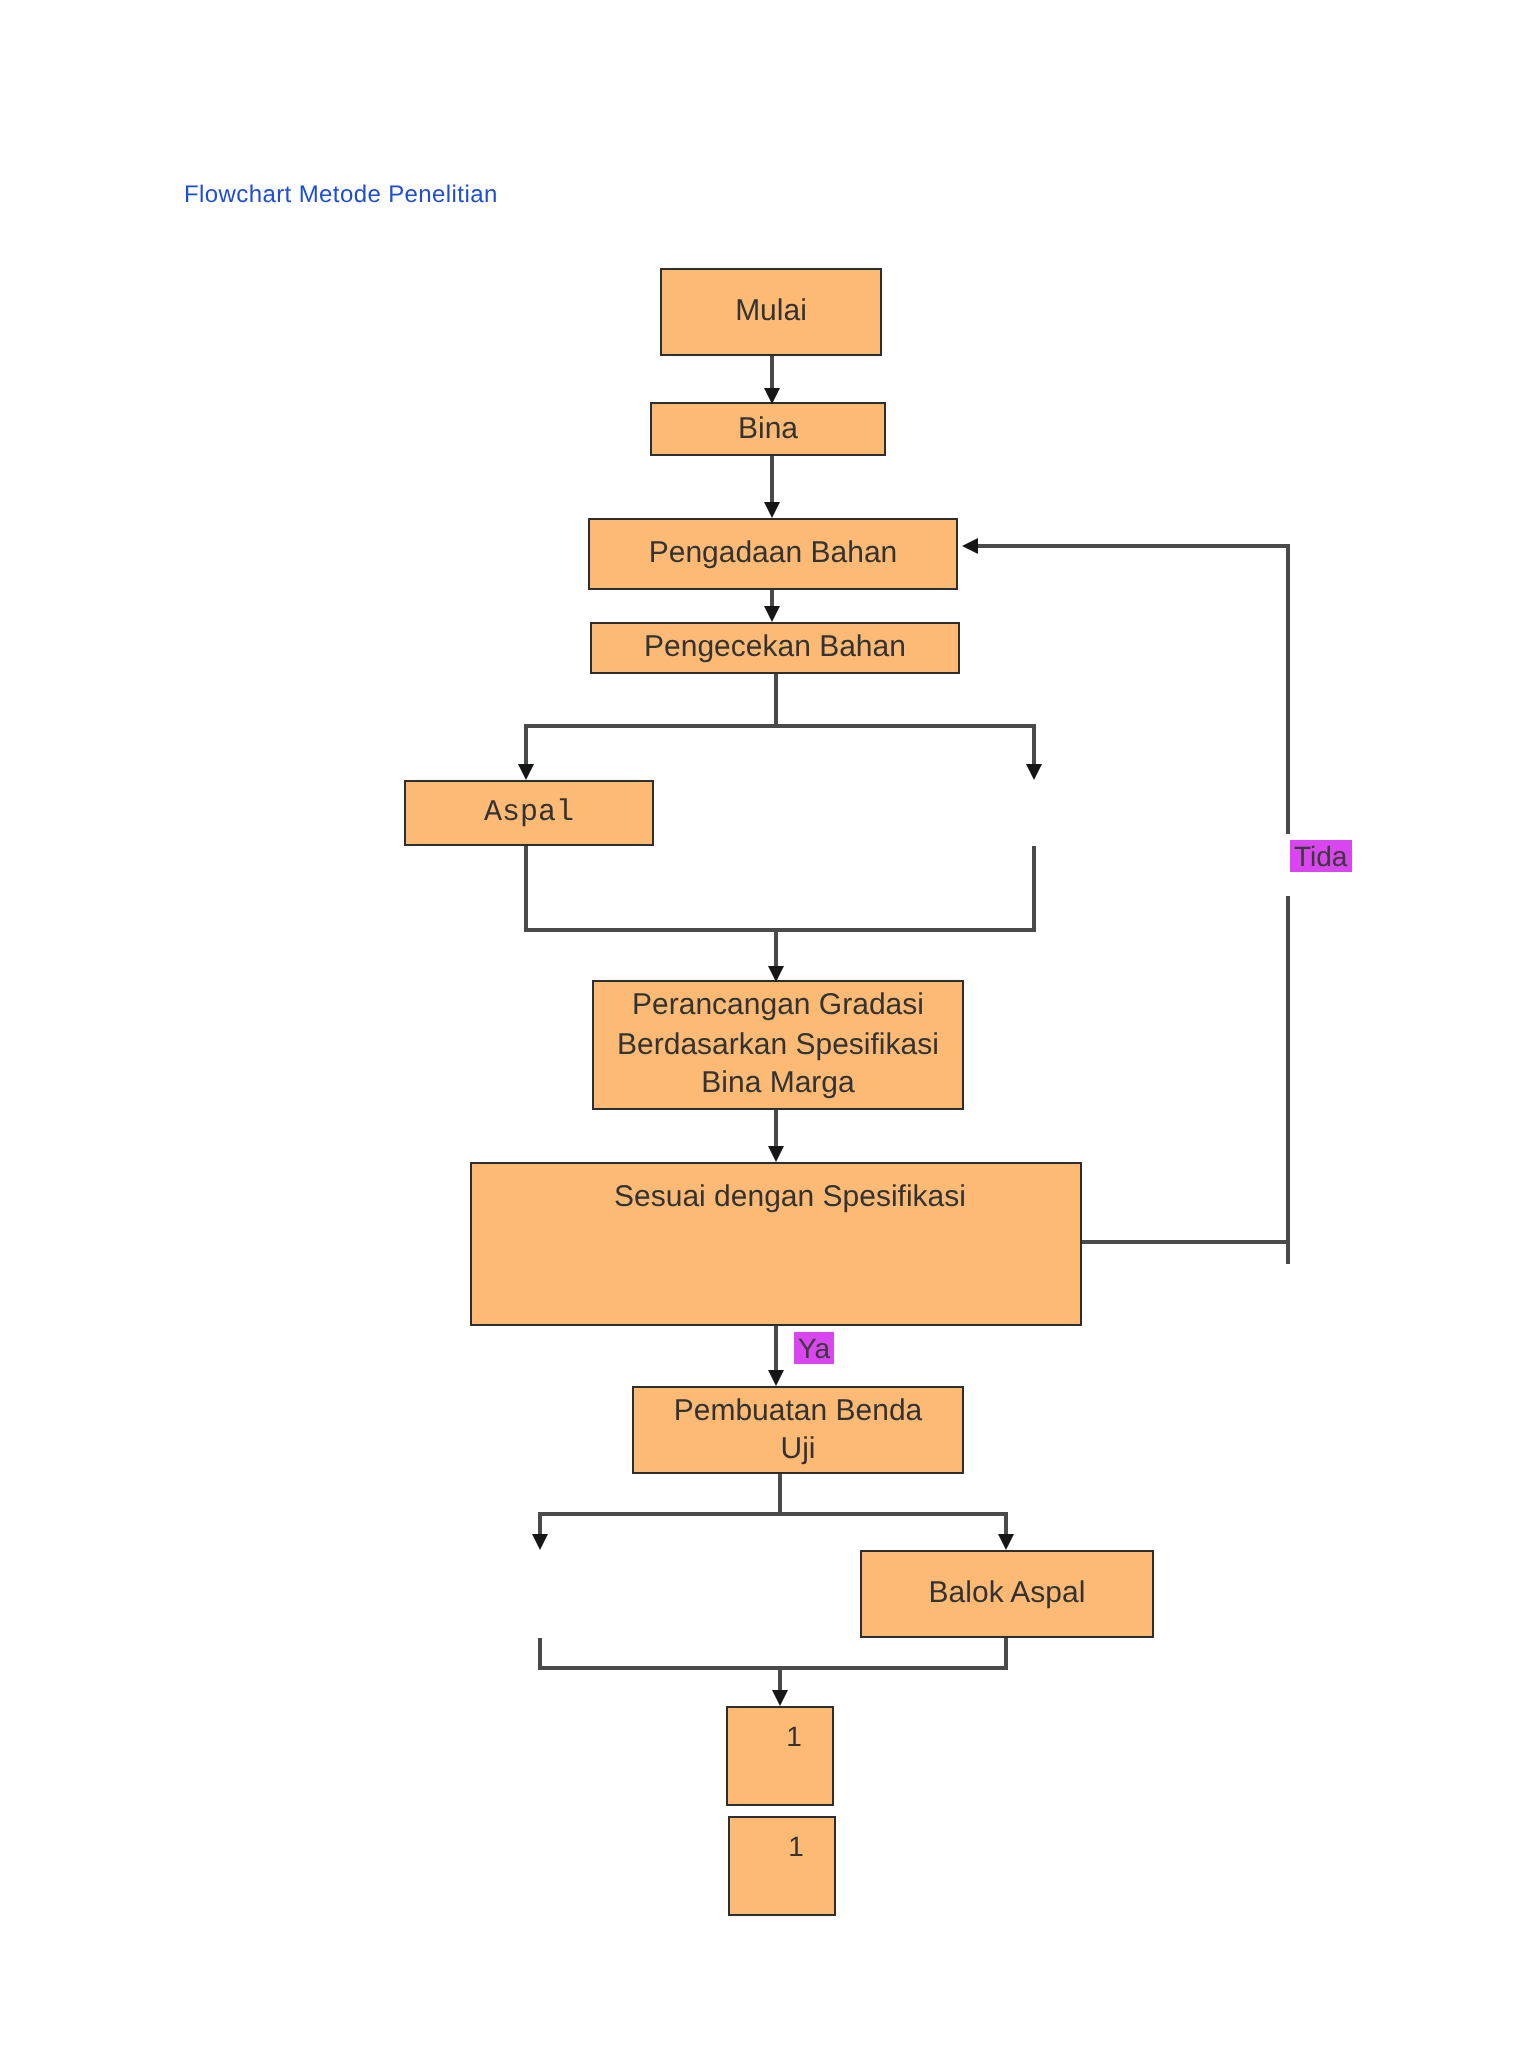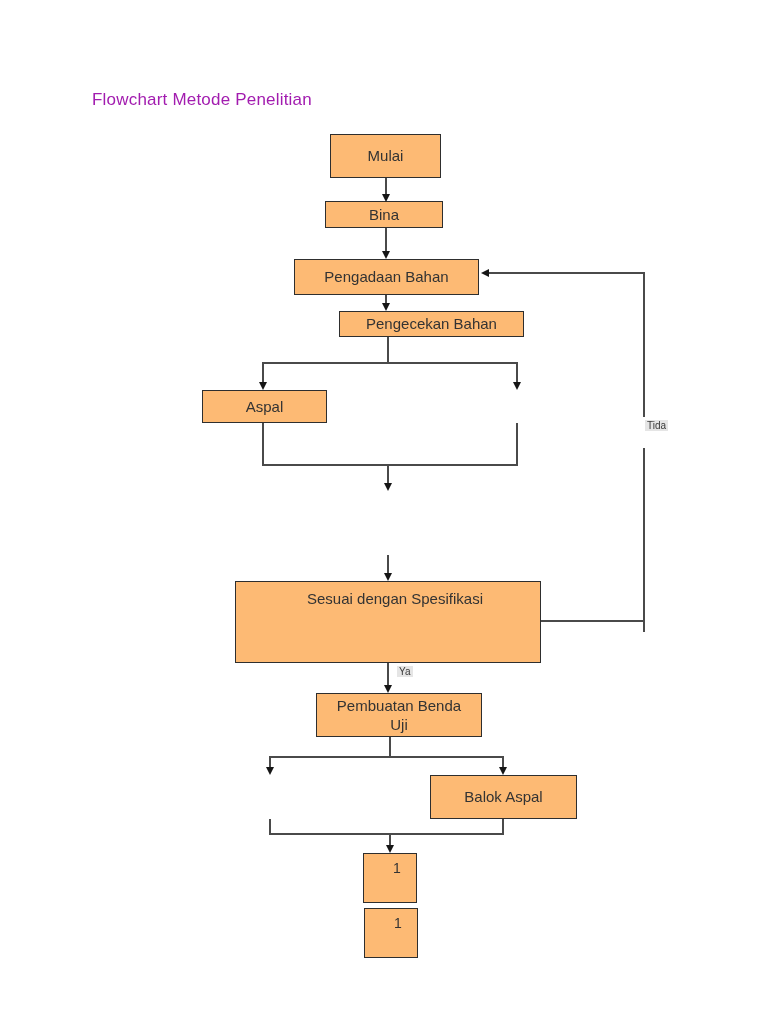--- a/index.html
+++ b/index.html
@@ -12,43 +12,43 @@
     position: relative;
     width: 768px;
     height: 1024px;
     background: #ffffff;
     overflow: hidden;
   }
   .doc-title {
     position: absolute;
     left: 92px;
     top: 90px;
-    font-size: 17px;
-    color: #a21caf;
+    font-size: 12px;
+    color: #1d4ed8;
     letter-spacing: 0.2px;
   }
   .node {
     position: absolute;
     border: 1.5px solid #2e2e2e;
     background: #fdba74;
     display: flex;
     align-items: center;
     justify-content: center;
     text-align: center;
     font-size: 15px;
     color: #333333;
     line-height: 1.3;
   }
   .node.top-align { align-items: flex-start; padding-left: 14px; }
   
   #n-mulai       { left:330px; top:134px; width:111px; height:44px; }
   #n-studi       { left:325px; top:201px; width:118px; height:27px; }
   #n-pengadaan   { left:294px; top:259px; width:185px; height:36px; }
-  #n-pengecekan  { left:295px; top:311px; width:185px; height:26px;margin-left:44px; }
-  #n-aspal       { left:202px; top:390px; width:125px; height:33px; }
+  #n-pengecekan  { left:295px; top:311px; width:185px; height:26px; }
+  #n-aspal       { left:202px; top:390px; width:125px; height:33px;font-family:Liberation Mono, monospace; }
   #n-agregat     { left:460px; top:390px; width:117px; height:33px; }
   #n-perancangan { left:296px; top:490px; width:186px; height:65px; padding:4px 8px; }
   #n-sesuai      { left:235px; top:581px; width:306px; height:82px; padding-top:7px; }
   #n-pembuatan   { left:316px; top:693px; width:166px; height:44px; padding:2px 10px; }
   #n-silinder    { left:196px; top:775px; width:149px; height:44px; }
   #n-balok       { left:430px; top:775px; width:147px; height:44px; }
   #n-one1        { left:363px; top:853px; width:54px; height:50px; padding-top:5px; font-size:14px; }
   #n-one2        { left:364px; top:908px; width:54px; height:50px; padding-top:5px; font-size:14px; }
   
   .vline { position:absolute; width:1.5px; background:#4a4a4a; }
@@ -61,40 +61,41 @@
     border-top:8px solid #161616;
   }
   .arr-left {
     position:absolute; width:0; height:0;
     border-top:4px solid transparent;
     border-bottom:4px solid transparent;
     border-right:8px solid #161616;
   }
   .edge-label {
     position:absolute;
-    font-size:10px;
+    font-size:14px;
     color:#3a3a3a;
-    background:#e5e5e5;
+    background:#d946ef;
     padding:0 2px;
   }
   #lbl-ya   { left:397px; top:666px; }
   #lbl-tida { left:645px; top:420px; }
 </style>
 </head>
 <body>
 
 <div class="page">
 
   <div class="doc-title">Flowchart Metode Penelitian</div>
 
   <div class="node" id="n-mulai">Mulai</div>
   <div class="node" id="n-studi">Bina</div>
   <div class="node" id="n-pengadaan">Pengadaan Bahan</div>
   <div class="node" id="n-pengecekan">Pengecekan Bahan</div>
   <div class="node" id="n-aspal">Aspal</div>
+  <div class="node" id="n-perancangan">Perancangan Gradasi Berdasarkan Spesifikasi Bina Marga</div>
   <div class="node top-align" id="n-sesuai">Sesuai dengan Spesifikasi</div>
   <div class="node" id="n-pembuatan">Pembuatan Benda Uji</div>
   <div class="node" id="n-balok">Balok Aspal</div>
   <div class="node top-align" id="n-one1">1</div>
   <div class="node top-align" id="n-one2">1</div>
 
   <div class="vline" style="left:385px; top:178px; height:18px;"></div>
   <div class="vline" style="left:385px; top:228px; height:25px;"></div>
   <div class="vline" style="left:385px; top:295px; height:10px;"></div>
   <div class="vline" style="left:387px; top:337px; height:27px;"></div>

